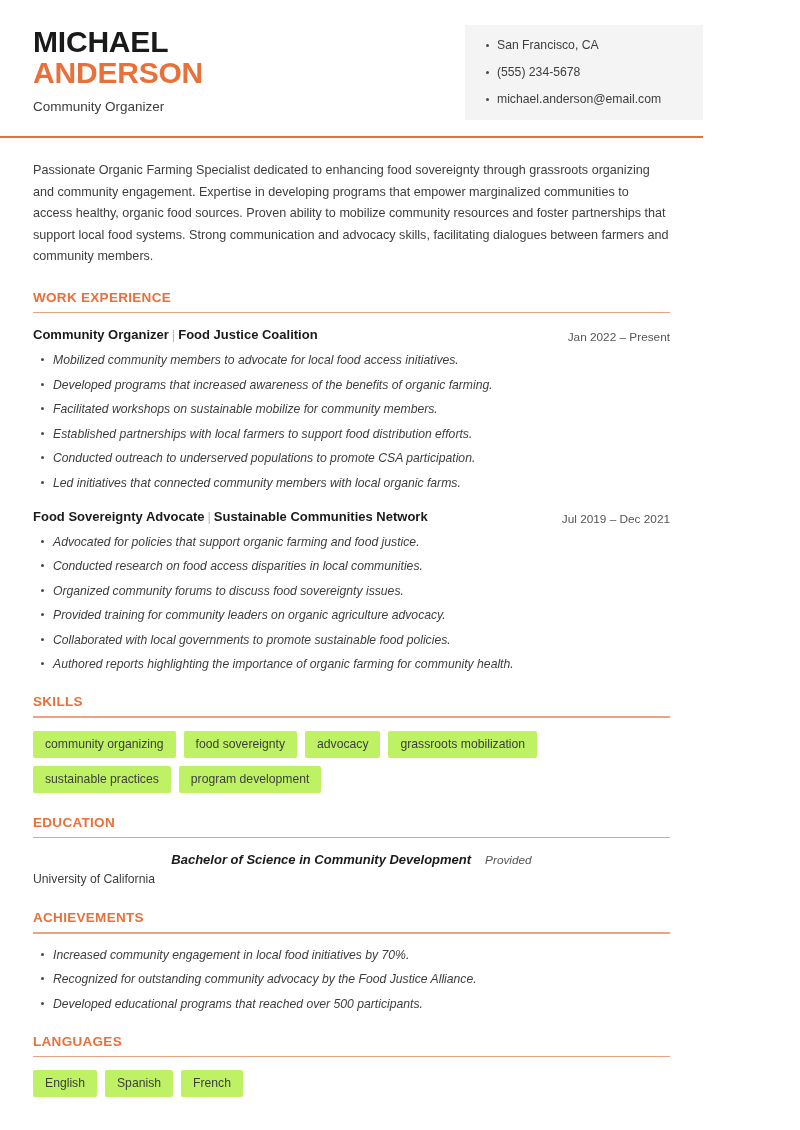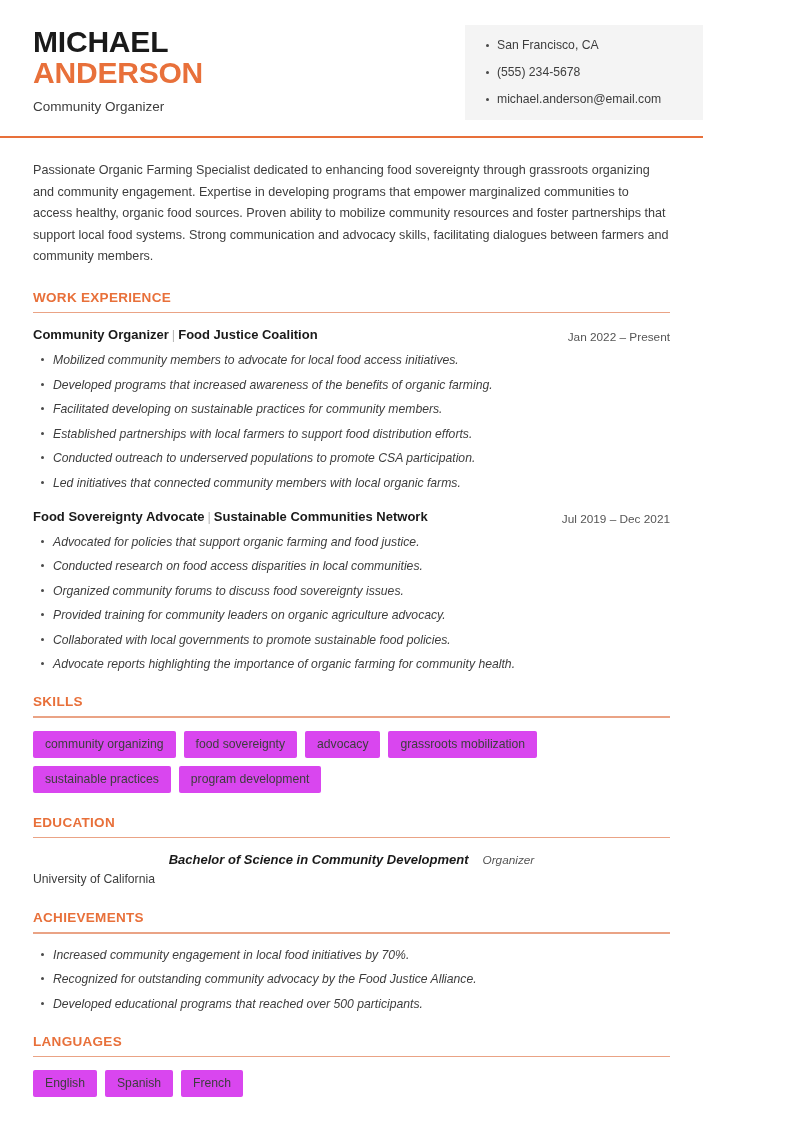--- a/index.html
+++ b/index.html
@@ -174,21 +174,21 @@
     background: #4a4a4a;
   }
 
   
   .chips {
     display: flex;
     flex-wrap: wrap;
     gap: 8px;
   }
   .chip {
-    background: #d946ef;
+    background: #bef264;
     border-radius: 2px;
     padding: 6px 12px;
     font-size: 12.2px;
     line-height: 15px;
     color: #3d3d3d;
     white-space: nowrap;
   }
 
   
   .edu-head {
@@ -252,41 +252,41 @@
       <div class="entry">
         <div class="entry-head">
           <div class="entry-title">
             <span>Community Organizer</span><span class="entry-sep">|</span><span>Food Justice Coalition</span>
           </div>
           <div class="entry-date">Jan 2022 – Present</div>
         </div>
         <ul class="bullets">
           <li>Mobilized community members to advocate for local food access initiatives.</li>
           <li>Developed programs that increased awareness of the benefits of organic farming.</li>
-          <li>Facilitated developing on sustainable practices for community members.</li>
+          <li>Facilitated workshops on sustainable mobilize for community members.</li>
           <li>Established partnerships with local farmers to support food distribution efforts.</li>
           <li>Conducted outreach to underserved populations to promote CSA participation.</li>
           <li>Led initiatives that connected community members with local organic farms.</li>
         </ul>
       </div>
 
       <div class="entry">
         <div class="entry-head">
           <div class="entry-title">
             <span>Food Sovereignty Advocate</span><span class="entry-sep">|</span><span>Sustainable Communities Network</span>
           </div>
           <div class="entry-date">Jul 2019 – Dec 2021</div>
         </div>
         <ul class="bullets">
           <li>Advocated for policies that support organic farming and food justice.</li>
           <li>Conducted research on food access disparities in local communities.</li>
           <li>Organized community forums to discuss food sovereignty issues.</li>
           <li>Provided training for community leaders on organic agriculture advocacy.</li>
           <li>Collaborated with local governments to promote sustainable food policies.</li>
-          <li>Advocate reports highlighting the importance of organic farming for community health.</li>
+          <li>Authored reports highlighting the importance of organic farming for community health.</li>
         </ul>
       </div>
     </div>
 
     <div class="section">
       <h2 class="section-title">SKILLS</h2>
       <div class="section-rule"></div>
       <div class="chips">
         <span class="chip">community organizing</span>
         <span class="chip">food sovereignty</span>
@@ -296,21 +296,21 @@
         <span class="chip">program development</span>
       </div>
     </div>
 
     <div class="section">
       <h2 class="section-title">EDUCATION</h2>
       <div class="section-rule"></div>
       <div class="entry">
         <div class="edu-head">
           <div class="edu-degree">Bachelor of Science in Community Development</div>
-          <div class="edu-place">Organizer</div>
+          <div class="edu-place">Provided</div>
         </div>
         <div class="edu-school">University of California</div>
       </div>
     </div>
 
     <div class="section">
       <h2 class="section-title">ACHIEVEMENTS</h2>
       <div class="section-rule"></div>
       <ul class="bullets">
         <li>Increased community engagement in local food initiatives by 70%.</li>

